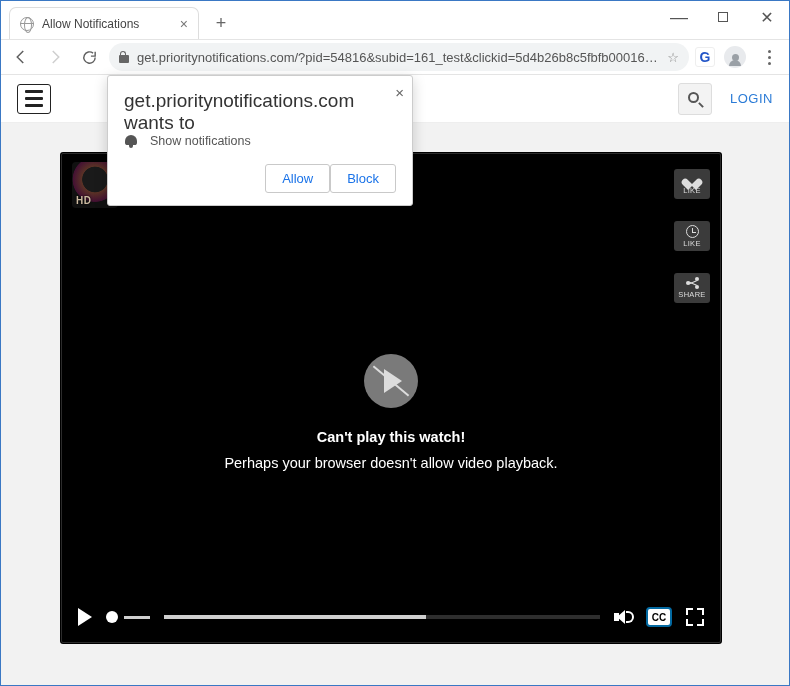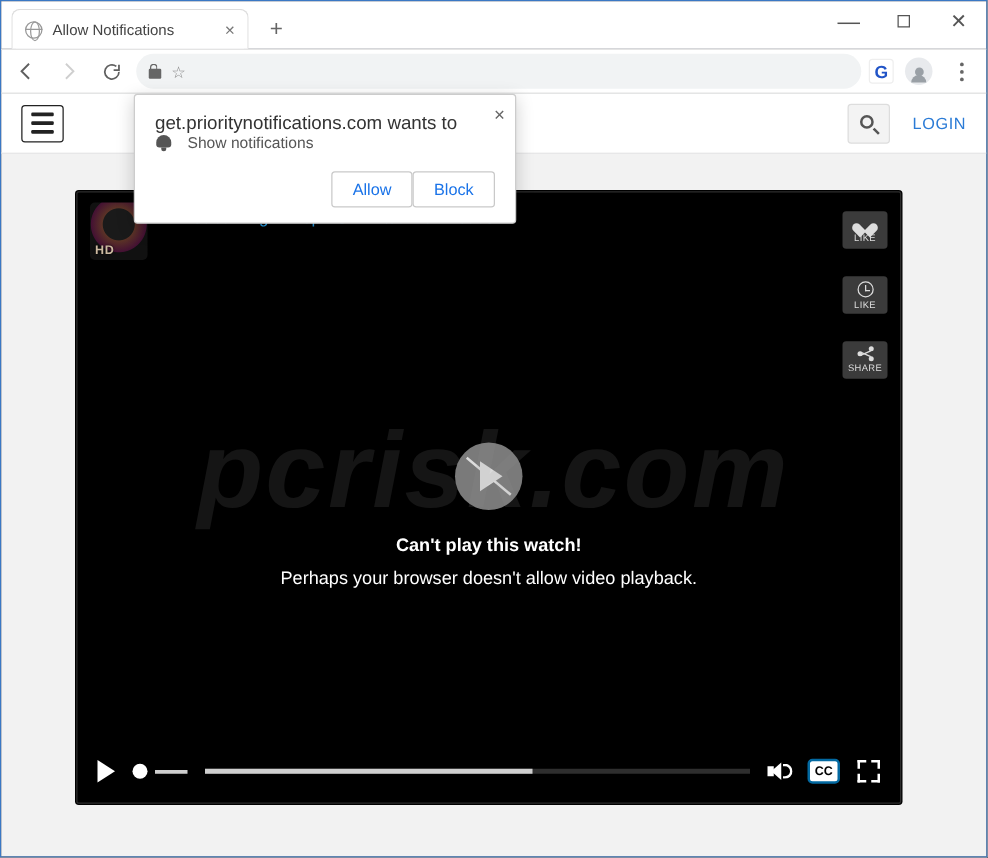--- a/index.html
+++ b/index.html
@@ -36,21 +36,21 @@
   .dots3 { display: flex; flex-direction: column; gap: 3px; }
   .dots3 span { width: 3px; height: 3px; background: #666; border-radius: 50%; }
   
   .siteheader { height: 48px; display: flex; align-items: center; padding: 0 16px; border-bottom: 1px solid #eee; background: #fff; position: relative; z-index: 10; }
   .hamburger { width: 34px; height: 30px; border: 1px solid #222; border-radius: 3px; display: flex; flex-direction: column; align-items: center; justify-content: center; gap: 4px; cursor: pointer; }
   .hamburger span { width: 18px; height: 3px; background: #222; border-radius: 1px; }
   .search-btn { width: 34px; height: 32px; border: 1px solid #ddd; background: #f3f3f3; border-radius: 3px; margin-left: auto; display: flex; align-items: center; justify-content: center; cursor: pointer; }
   .login { color: #2b7bd6; font-size: 13px; margin-left: 18px; cursor: pointer; letter-spacing: .5px; }
   
   .perm { position: absolute; left: 106px; top: 74px; width: 306px; background: #fff; border: 1px solid #ccc; box-shadow: 0 4px 14px rgba(0,0,0,.18); border-radius: 3px; z-index: 30; padding: 14px 16px 12px; }
-  .perm .row1 { font-size: 15px; color: #333; padding-right: 18px; }
+  .perm .row1 { font-size: 19px; color: #333; padding-right: 18px; }
   .perm .close { position: absolute; right: 8px; top: 8px; font-size: 15px; color: #666; cursor: pointer; }
   .perm .row2 { display: flex; align-items: center; gap: 12px; margin-top: 0; font-size: 12.5px; color: #555; }
   .bell { width: 14px; height: 14px; position: relative; color: #555; }
   .bell .bell-body { width: 12px; height: 10px; background: #555; border-radius: 7px 7px 3px 3px; position: absolute; left: 1px; top: 1px; }
   .bell .clap { width: 4px; height: 3px; background: #555; border-radius: 0 0 3px 3px; position: absolute; left: 5px; top: 11px; }
   .perm .actions { display: flex; justify-content: flex-end; margin-top: 16px; }
   .pbtn { border: 1px solid #c9c9c9; background: #fff; color: #1a73e8; font-size: 13px; padding: 6px 16px; border-radius: 3px; cursor: pointer; }
   
   .content { position: absolute; left: 0; right: 0; top: 122px; bottom: 0; background: #f2f2f2; padding: 30px 60px 40px; }
   .player { width: 660px; height: 490px; background: #000; border: 1px solid #2c2c2c; box-shadow: 0 0 0 1px #000; border-radius: 2px; position: relative; overflow: hidden; }
@@ -138,20 +138,21 @@
     <div class="tb-icon">
       <svg width="17" height="17" viewBox="0 0 24 24">
           <path fill="none" stroke="#606060" stroke-width="2" d="M20 12a8 8 0 1 1-3-6.2M20 4v6h-6"></path>
         </svg>
     </div>
     <div class="omnibox">
       <span class="lock">
           <span class="shank"></span>
           <span class="body"></span>
         </span>
+      <span class="omni-text">get.prioritynotifications.com/?pid=54816&amp;subid=161_test&amp;clickid=5d4b26b8c5fbfb00016…</span>
       <span class="star">☆</span>
     </div>
     <div class="ext-g">G</div>
     <div class="tb-icon" style="position:relative">
       <div class="avatar">
           <span class="head"></span>
           <span class="torso"></span>
         </div>
     </div>
     <div class="tb-icon">
@@ -250,14 +251,13 @@
         <div class="full">
             <span class="tl"></span>
             <span class="tr"></span>
             <span class="bl"></span>
             <span class="br"></span>
           </div>
       </div>
     </div>
   </div>
 
-  <div class="watermark">pcrisk.com</div>
 </div>
 
 </body></html>

